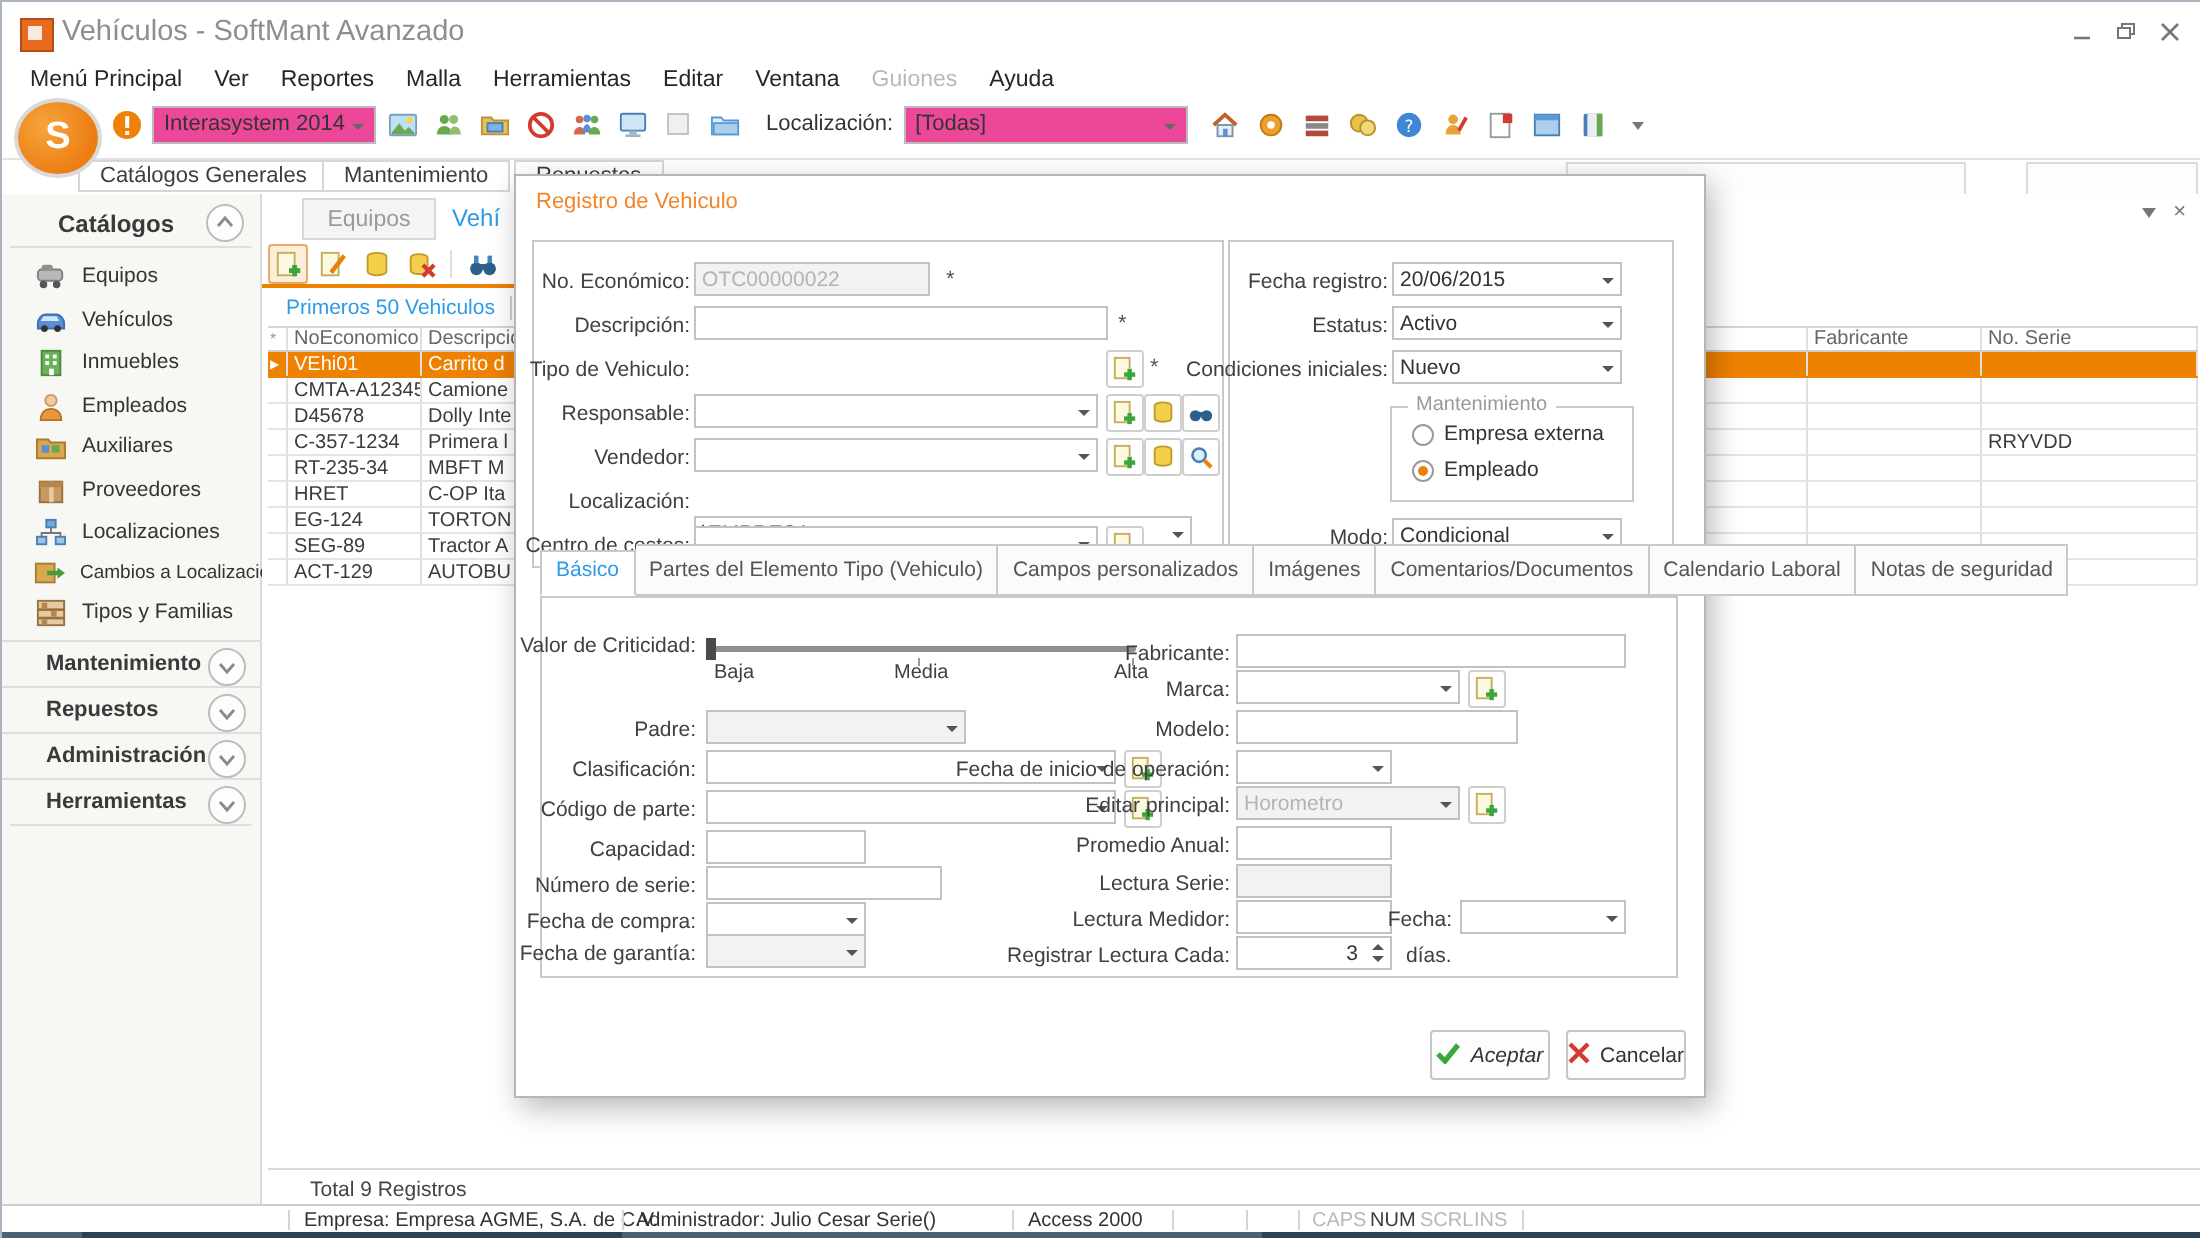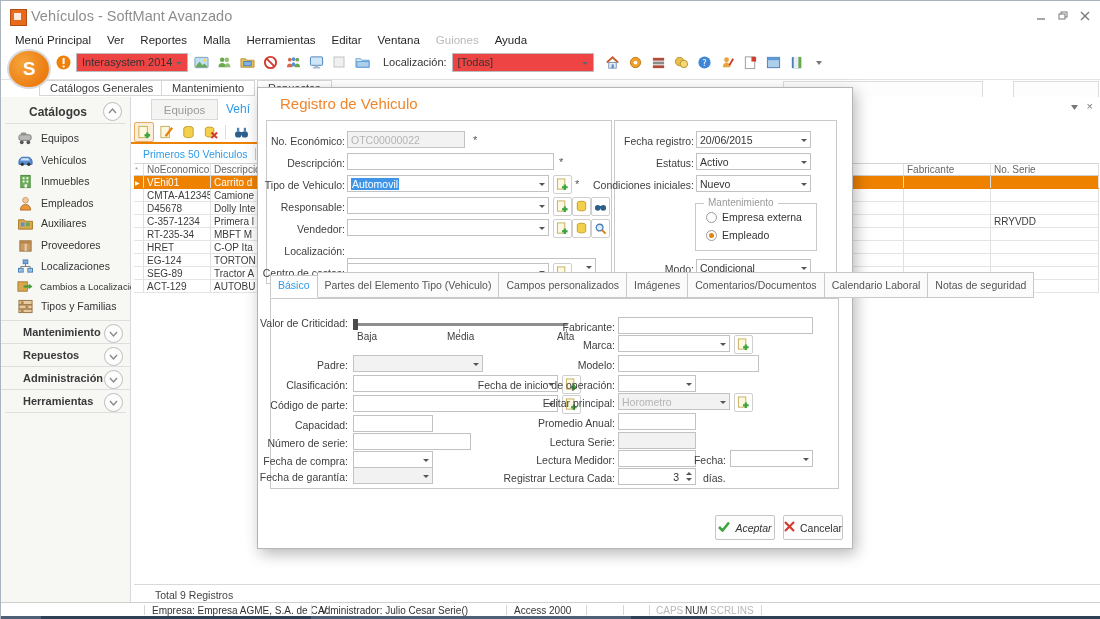--- a/index.html
+++ b/index.html
@@ -9,21 +9,21 @@
   .apptitle{position:absolute;left:30px;top:7px;font-size:14.5px;color:#8e8e8e;white-space:nowrap;}
   .appico{position:absolute;left:9px;top:8px;width:15px;height:15px;background:#e86a1e;border:1px solid #b34d10;}
   .appico::after{content:"";position:absolute;left:3px;top:3px;width:7px;height:7px;background:#fff;opacity:.85;}
   .wctl{position:absolute;top:8px;width:16px;height:14px;display:flex;align-items:center;justify-content:center;cursor:default;}
   .menubar{position:absolute;left:0;top:30px;right:0;height:17px;display:flex;align-items:center;padding-left:6px;font-size:11.5px;color:#262626;}
   .menubar span{padding:1px 8px;white-space:nowrap;}
   .menubar .dim{color:#b9b9b9;}
   .toolbar{position:absolute;left:0;top:47px;right:0;height:31px;border-bottom:1px solid #e3e3e3;}
   .logo{position:absolute;left:6px;top:48px;width:40px;height:36px;border-radius:50%;background:radial-gradient(circle at 35% 35%,#f6a53c,#ec7d12 70%);border:2px solid #d9d9d9;color:#fff;font-weight:bold;font-size:19px;display:flex;align-items:center;justify-content:center;z-index:6;}
   .trow{position:absolute;left:52px;top:51px;display:flex;align-items:center;gap:3px;}
-  .tcombo{height:19px;background:#ef4444;border:1px solid #bcbcbc;display:flex;align-items:center;font-size:11px;color:#333;padding:0 2px 0 5px;box-sizing:border-box;position:relative;}
+  .tcombo{height:19px;background:#ec4899;border:1px solid #bcbcbc;display:flex;align-items:center;font-size:11px;color:#333;padding:0 2px 0 5px;box-sizing:border-box;position:relative;}
   .ddar{width:12px;height:100%;display:flex;align-items:center;justify-content:center;margin-left:auto;}
   .ddar::after{content:"";border:3.5px solid transparent;border-top-color:#666;margin-top:6px;}
   .tbtn{width:20px;height:20px;display:flex;align-items:center;justify-content:center;border-radius:2px;}
   .tlabel{font-size:11px;color:#333;margin:0 2px 0 8px;white-space:nowrap;}
   
   .ribbon{position:absolute;left:0;top:78px;right:0;height:18px;}
   .rtab{position:absolute;top:1px;height:16px;border:1px solid #d6d6d6;background:#fff;font-size:11px;color:#3c3c3c;display:flex;align-items:center;justify-content:center;padding:0 10px;box-sizing:border-box;}
   .ghosttab{position:absolute;top:2px;height:15px;border:1px solid #dcdcdc;background:#fdfdfd;}
   
   .sidebar{position:absolute;left:0;top:96px;width:130px;height:505px;background:#f7f7f4;border-right:1px solid #d9d9d9;box-sizing:border-box;}
@@ -59,21 +59,21 @@
   .c2{width:693px;}
   .c3{width:87px;}
   .c4{flex:1;}
   .grow.sel{background:#ee8100;color:#fff;border-bottom-color:#ee8100;}
   .grow.sel .c0{color:#fff;}
   .totline{position:absolute;left:3px;right:0;top:487px;border-top:1px solid #d9d9d9;}
   .total{position:absolute;left:24px;top:492px;font-size:10.5px;color:#444;}
   .panelctl{position:absolute;right:8px;top:0;display:flex;gap:8px;align-items:center;color:#777;}
   
   .dialog{position:absolute;left:256px;top:86px;width:594px;height:460px;background:#fff;border:1px solid #b5b5b5;box-shadow:3px 5px 14px rgba(0,0,0,.28);z-index:20;}
-  .dtitle{position:absolute;left:22px;top:7px;font-size:15px;color:#f0862b;}
+  .dtitle{position:absolute;left:10px;top:7px;font-size:11px;color:#f0862b;}
   .grp{position:absolute;border:1px solid #c9c9c9;background:#fff;}
   .lblr{position:absolute;white-space:nowrap;font-size:10.5px;color:#404040;text-align:right;}
   .inp,.combo{position:absolute;height:17px;background:#fff;border:1px solid #c2c2c2;font-size:10.5px;color:#333;display:flex;align-items:center;padding:0 3px;box-sizing:border-box;}
   .inp.dis,.combo.dis{background:#f2f2f2;color:#b4b4b4;}
   .combo{padding-right:14px;}
   .cdd{position:absolute;right:0;top:0;bottom:0;width:13px;display:flex;align-items:center;justify-content:center;}
   .cdd::after{content:"";border:3.5px solid transparent;border-top-color:#555;margin-top:4px;}
   .req{position:absolute;font-size:11px;color:#555;}
   .mini{position:absolute;width:17px;height:17px;border:1px solid #cfcfcf;border-radius:2px;background:#fff;display:flex;align-items:center;justify-content:center;}
   .hsel{background:#3e95e8;color:#fff;padding:0 1px;}
@@ -591,24 +591,20 @@
         </div>
       <span class="req" style="left:206px;top:13px;">*</span>
 
       <span class="lblr" style="right:266px;top:36px;">Descripción:</span>
       <div class="inp" style="left:80px;top:32px;width:207px;">
           <span></span>
         </div>
       <span class="req" style="left:292px;top:35px;">*</span>
 
       <span class="lblr" style="right:266px;top:58px;">Tipo de Vehiculo:</span>
-      <div class="combo" style="left:80px;top:54px;width:202px;">
-          <span class="hsel">Automovil</span>
-          <span class="cdd"></span>
-        </div>
       <span class="mini" style="left:286px;top:54px;">
           <svg viewBox="0 0 14 14" width="13" height="13">
             <rect x="1.5" y="1" width="8" height="11" fill="#fdf8e0" stroke="#c4ac5a"></rect>
             <line x1="9.5" y1="7" x2="9.5" y2="13" stroke="#3da53d" stroke-width="2.4"></line>
             <line x1="6.5" y1="10" x2="12.5" y2="10" stroke="#3da53d" stroke-width="2.4"></line>
           </svg>
         </span>
       <span class="req" style="left:308px;top:57px;">*</span>
 
       <span class="lblr" style="right:266px;top:80px;">Responsable:</span>

